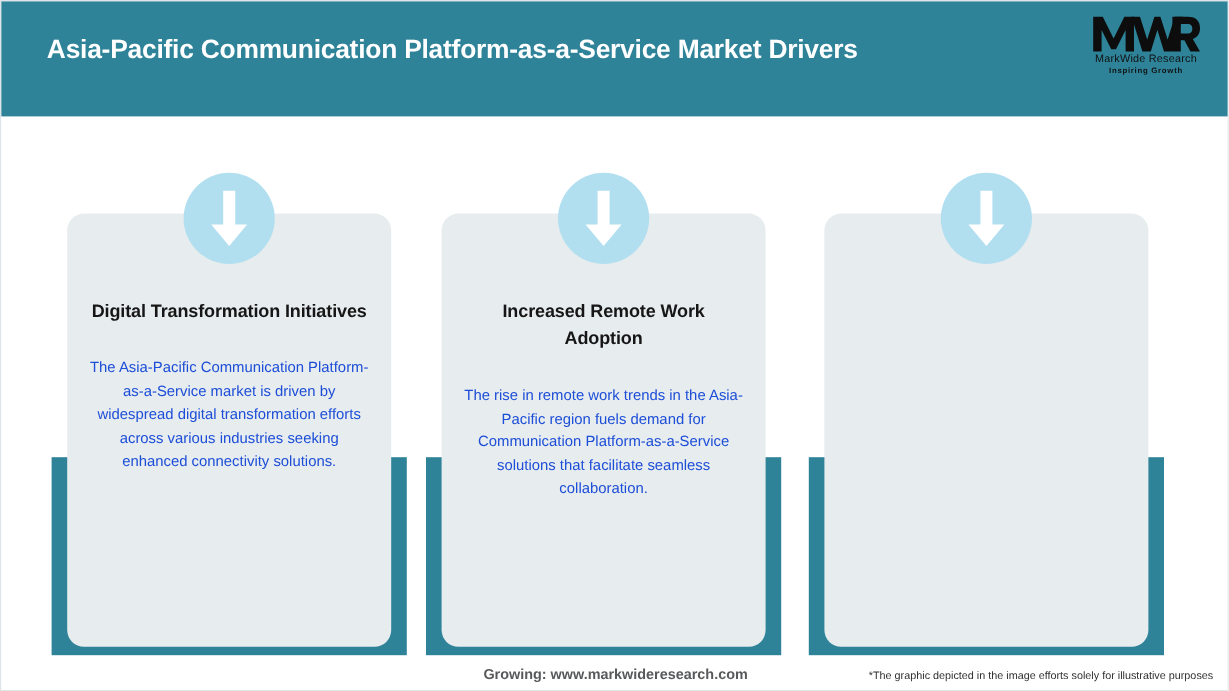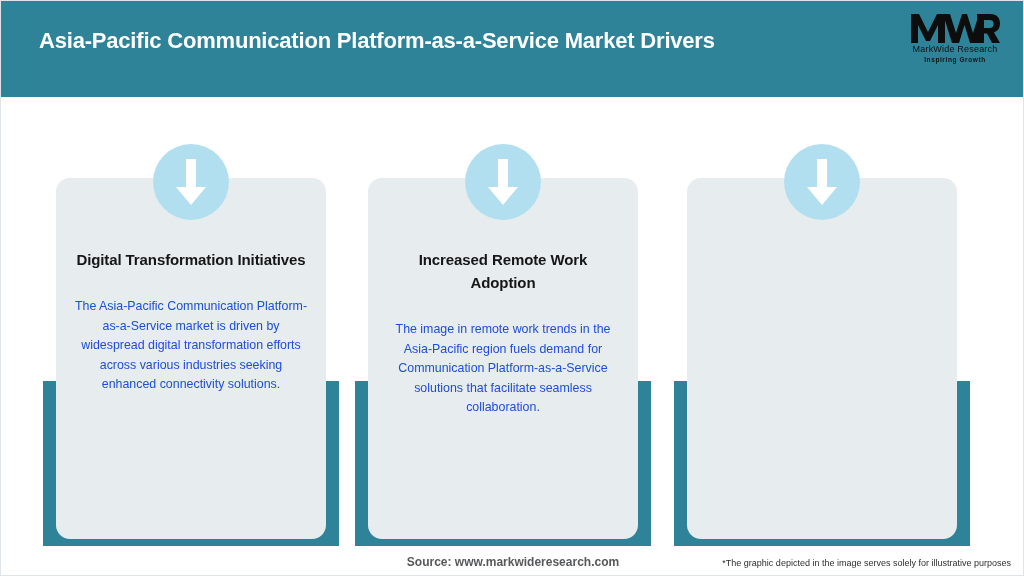--- a/index.html
+++ b/index.html
@@ -208,21 +208,21 @@
         <svg viewBox="0 0 34 50">
           <path d="M12 2 L22 2 L22 30 L32 30 L17 48 L2 30 L12 30 Z" fill="#ffffff"></path>
         </svg>
       </div>
     </div>
 
     <div class="card-group g1">
       <div class="card-plate"></div>
       <div class="card-panel">
         <div class="card-title">Increased Remote Work Adoption</div>
-        <p class="card-body">The image in remote work trends in the Asia-Pacific region fuels demand for Communication Platform-as-a-Service solutions that facilitate seamless collaboration.</p>
+        <p class="card-body">The rise in remote work trends in the Asia-Pacific region fuels demand for Communication Platform-as-a-Service solutions that facilitate seamless collaboration.</p>
       </div>
       <div class="card-icon">
         <svg viewBox="0 0 34 50">
           <path d="M12 2 L22 2 L22 30 L32 30 L17 48 L2 30 L12 30 Z" fill="#ffffff"></path>
         </svg>
       </div>
     </div>
 
     <div class="card-group g2">
       <div class="card-plate"></div>
@@ -230,16 +230,16 @@
       </div>
       <div class="card-icon">
         <svg viewBox="0 0 34 50">
           <path d="M12 2 L22 2 L22 30 L32 30 L17 48 L2 30 L12 30 Z" fill="#ffffff"></path>
         </svg>
       </div>
     </div>
 
   </div>
 
-  <div class="source-note">Source: www.markwideresearch.com</div>
-  <div class="disclaimer">*The graphic depicted in the image serves solely for illustrative purposes</div>
+  <div class="source-note">Growing: www.markwideresearch.com</div>
+  <div class="disclaimer">*The graphic depicted in the image efforts solely for illustrative purposes</div>
 
 </div>
 
 </body></html>

